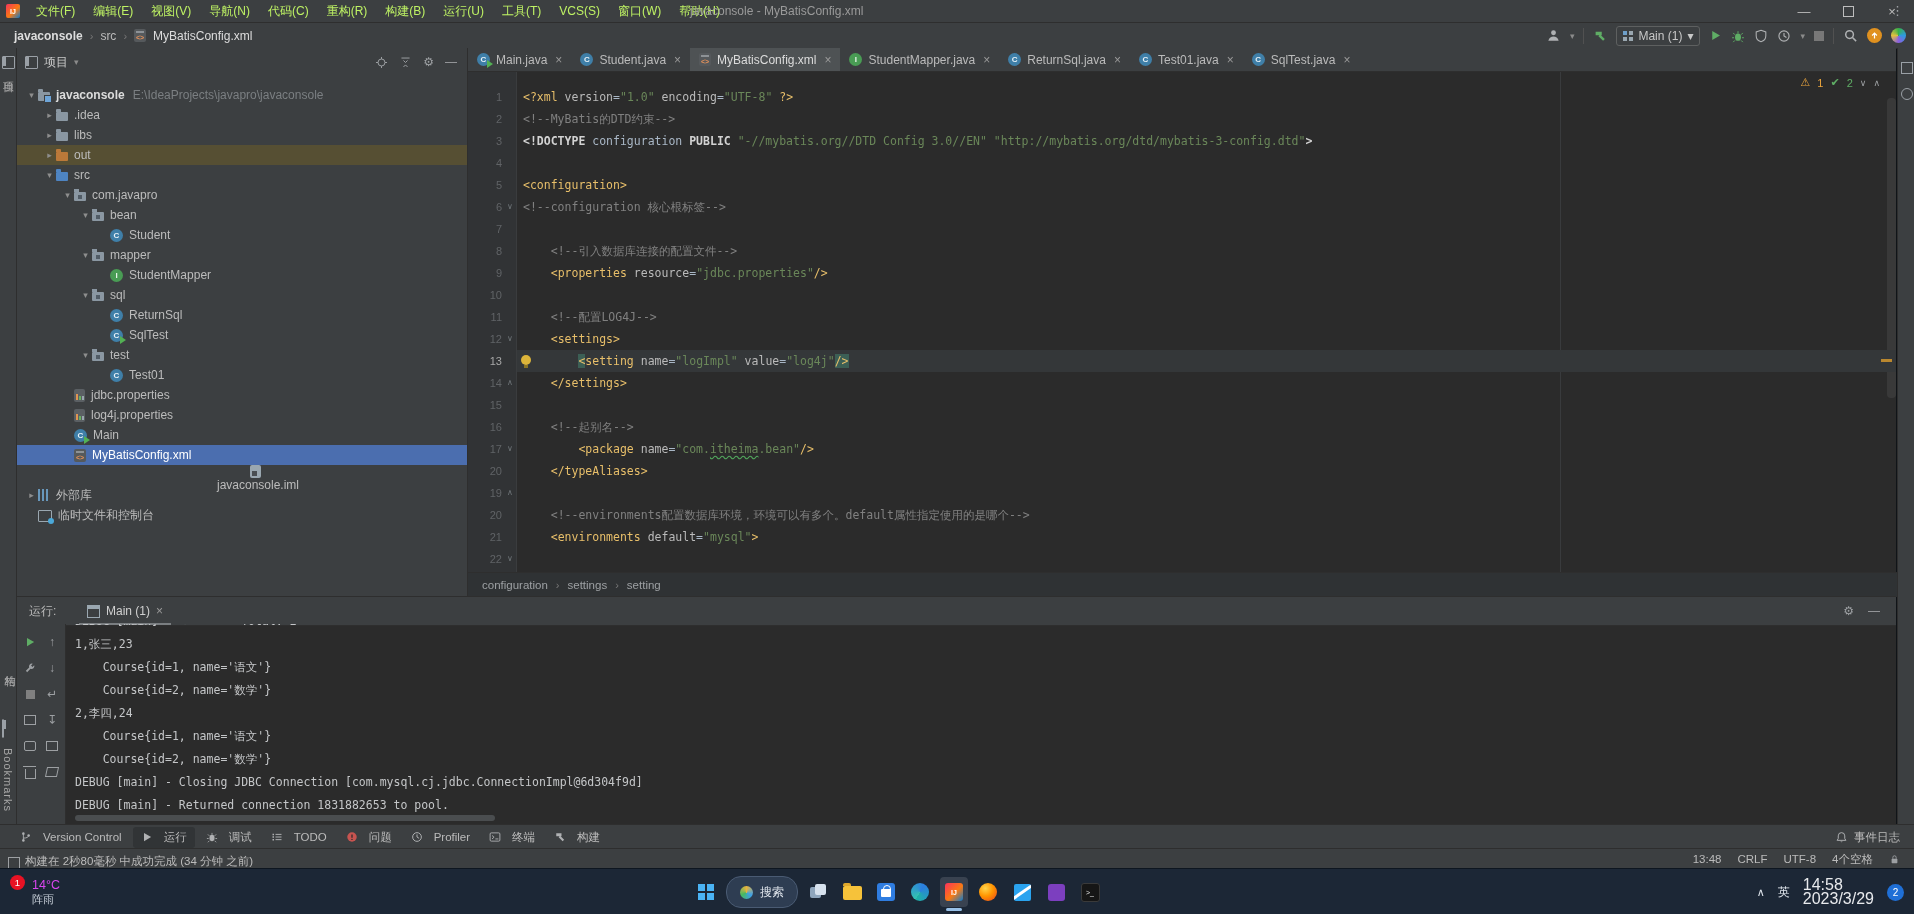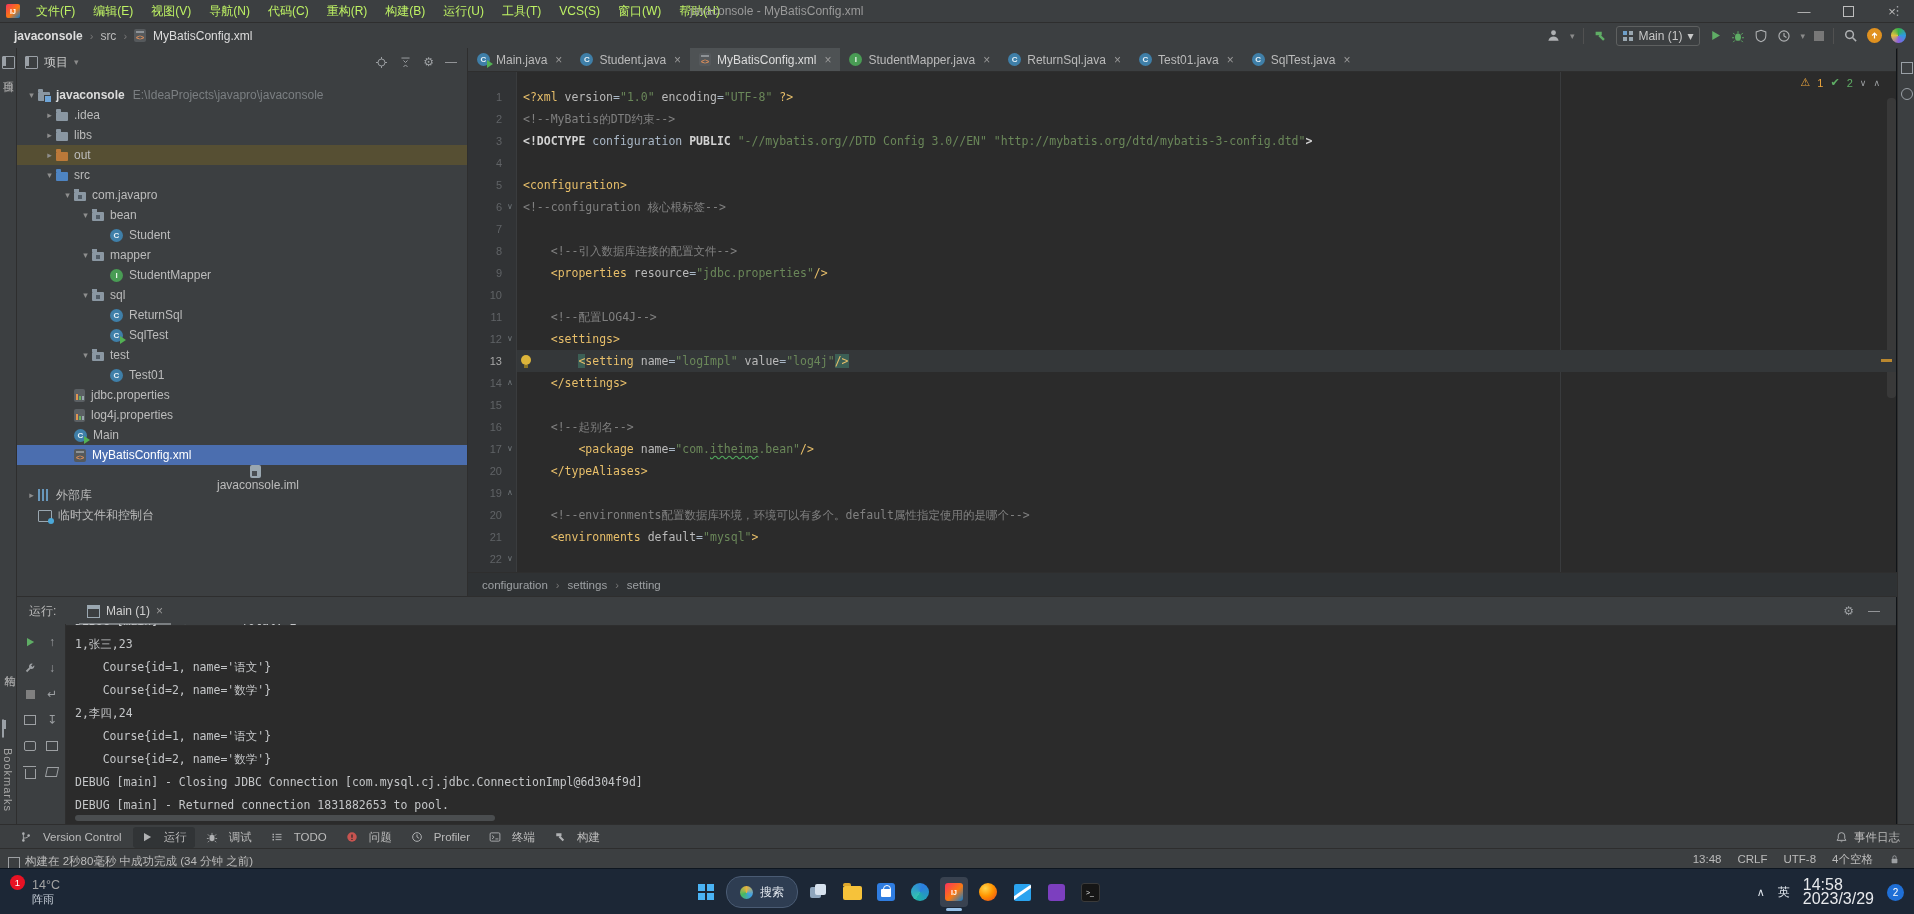--- a/index.html
+++ b/index.html
@@ -163,21 +163,21 @@
   
   #statusbar{left:0;top:848px;width:1914px;height:20px;background:#3c3f41;border-top:1px solid #2e2e2e;}
   #sb-left{position:absolute;left:8px;top:0;height:20px;display:flex;align-items:flex-end;gap:5px;font-size:11.5px;color:#bbb;}
   .sb-grid{width:10px;height:10px;border:1px solid #9da0a3;}
   #sb-right{position:absolute;right:14px;top:0;height:20px;display:flex;align-items:center;gap:16px;font-size:11.5px;color:#bbb;}
 
   
   #taskbar{left:0;top:868px;width:1914px;height:46px;background:#1c2736;border-top:1px solid #0e1620;}
   #weather{position:absolute;left:10px;top:0;height:46px;display:flex;align-items:center;gap:7px;}
   #weather .badge{width:15px;height:15px;border-radius:50%;background:#e81224;color:#fff;font-size:9.5px;display:flex;align-items:center;justify-content:center;align-self:flex-start;margin-top:6px;}
-  #weather .t1{font-size:12.5px;color:#a3a3a3;line-height:15px;}
+  #weather .t1{font-size:12.5px;color:#d946ef;line-height:15px;}
   #weather .t2{font-size:11px;color:#c7cfd8;line-height:13px;}
   #tb-center{position:absolute;left:692px;top:0;height:46px;display:flex;align-items:center;gap:6px;}
   .tb-tile{width:28px;height:30px;border-radius:4px;display:flex;align-items:center;justify-content:center;position:relative;}
   .tb-tile.active{background:rgba(255,255,255,0.13);}
   .tb-tile.active::after{content:"";position:absolute;left:6px;bottom:-4px;width:16px;height:3px;border-radius:2px;background:#98c1e8;}
   .win-logo{width:16px;height:16px;display:grid;grid-template-columns:7px 7px;grid-template-rows:7px 7px;gap:2px;}
   .win-logo i{background:#4ab3f4;}
   #tb-search{height:30px;border-radius:15px;background:#2e3d52;border:1px solid #4a5b73;display:flex;align-items:center;gap:7px;padding:0 13px;}
   #tb-search .ball{width:13px;height:13px;border-radius:50%;background:conic-gradient(#e8b33d,#3da0e8,#45b860,#e8b33d);}
   #tb-search span{font-size:12px;color:#dfe5ec;}

